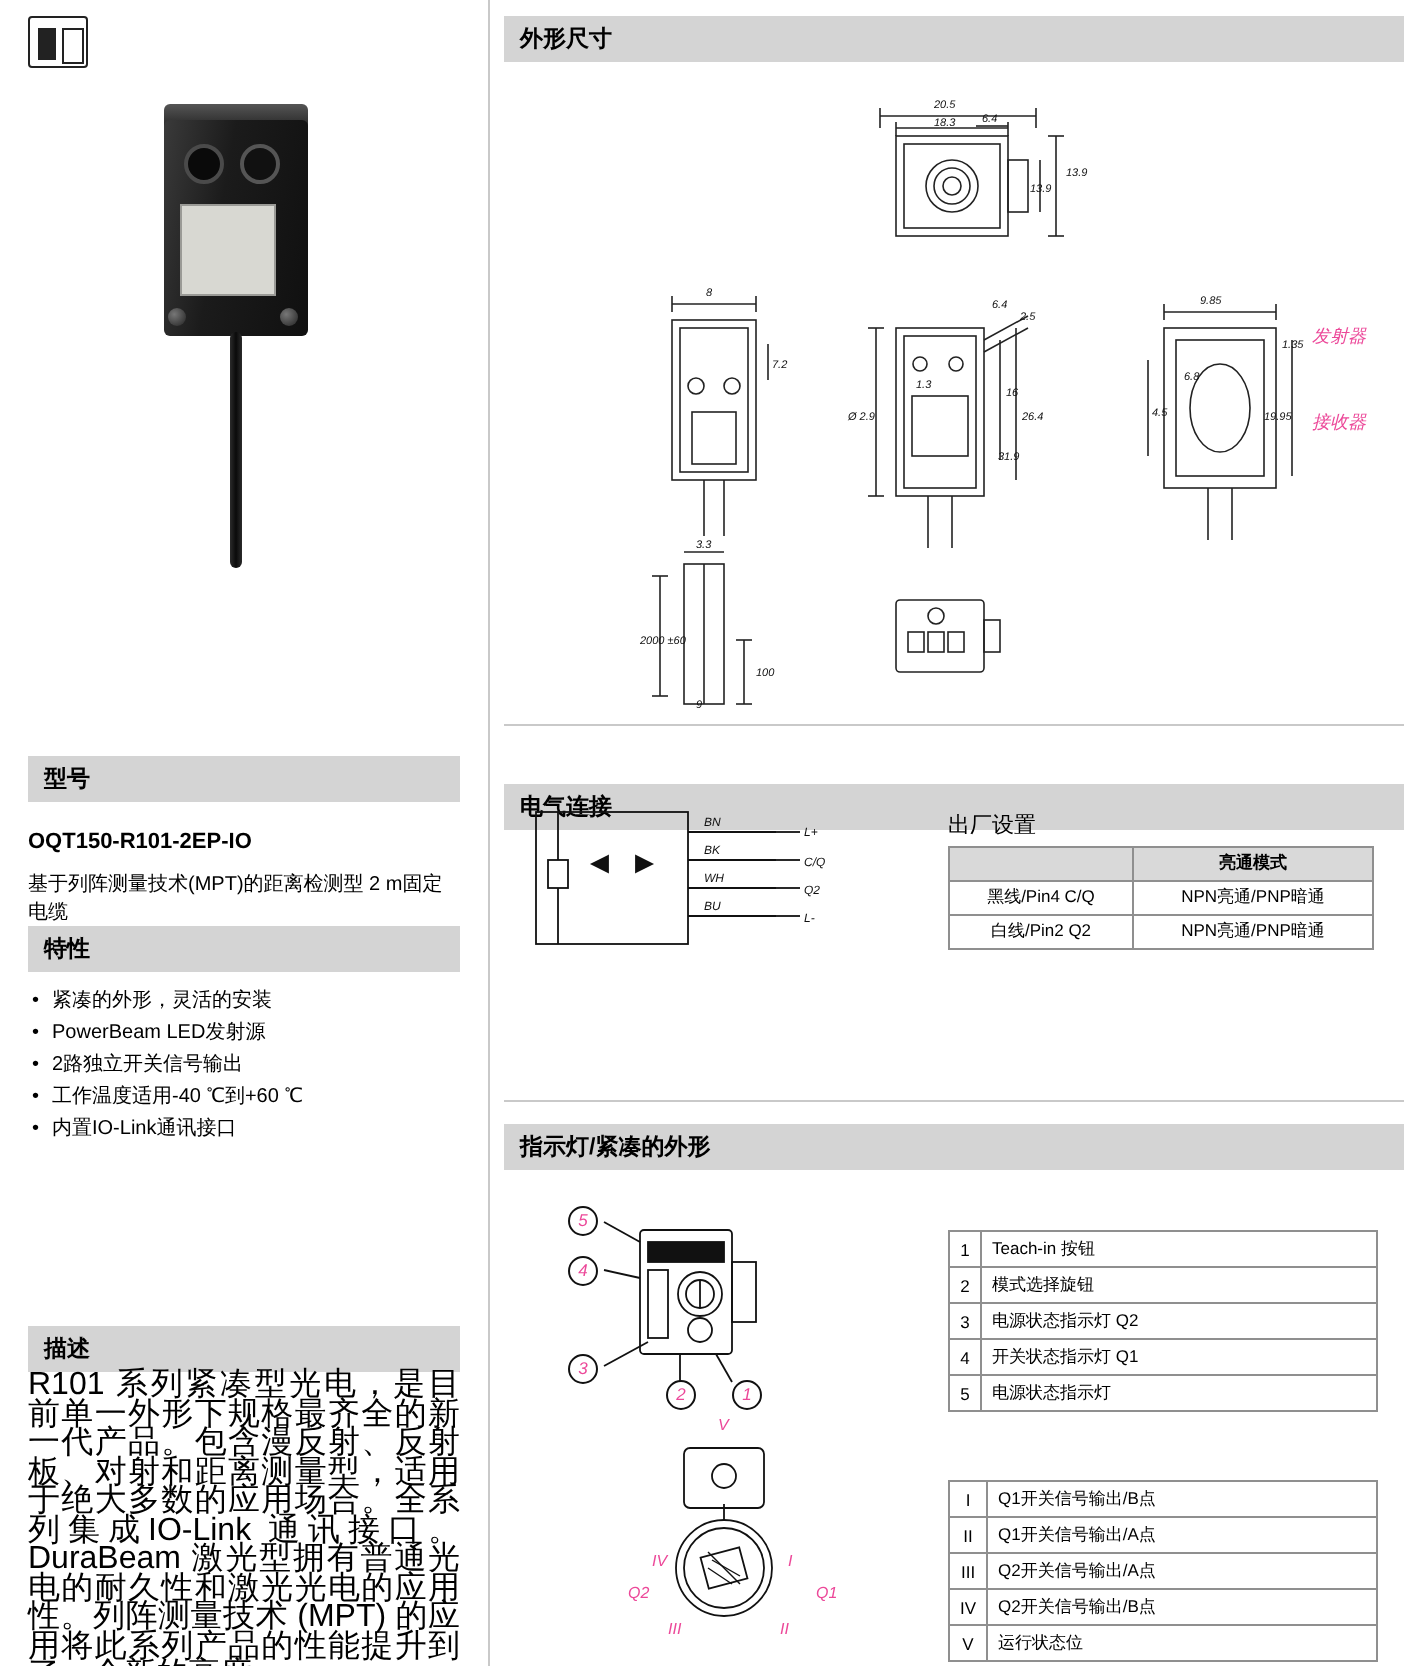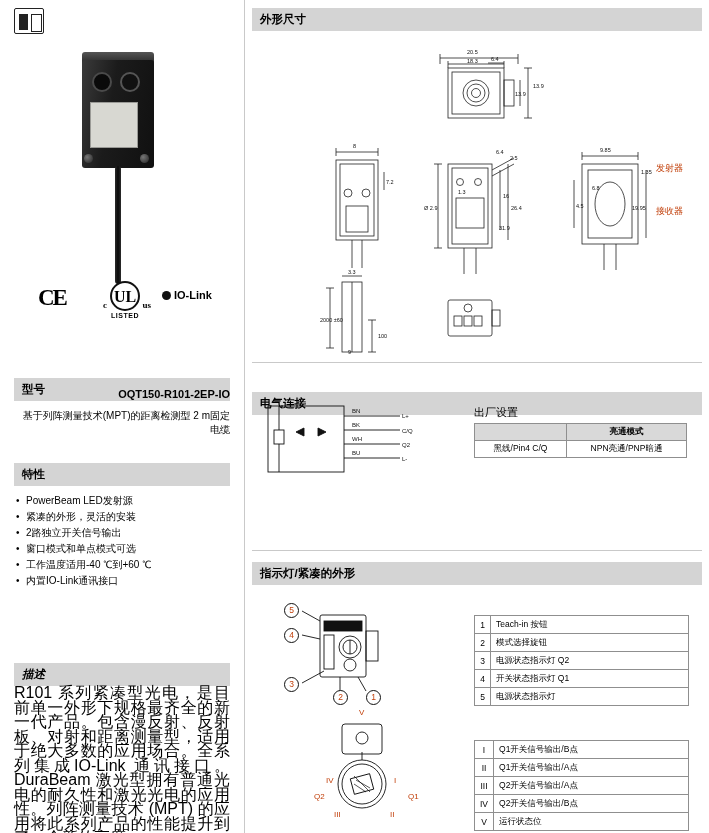--- a/index.html
+++ b/index.html
@@ -107,21 +107,21 @@
 
   .desc-text { font-size:16px; line-height:14.5px; text-align:justify; }
 
   
   .right { position:absolute; left:252px; top:0; width:457px; height:761px; }
   .sec-head.right-head { position:absolute; left:0; width:450px; }
 
   .hdivider { position:absolute; left:0; width:450px; height:1px; background:#c9c9c9; }
 
   
-  .draw { position:absolute; color:#c2410c; }
+  .draw { position:absolute; color:#ec4899;font-style:italic; }
   svg text { font-family:"Liberation Sans", sans-serif; }
 
   
   table.tbl { border-collapse:collapse; font-size:8.5px; }
   table.tbl th, table.tbl td { border:1px solid #8f8f8f; padding:2px 4px; text-align:center; }
   table.tbl th { background:#d9d9d9; font-weight:bold; }
   .tbl-title { font-size:11px; margin-bottom:3px; }
 
   table.legend { border-collapse:collapse; font-size:8.5px; width:215px; }
   table.legend td { border:1px solid #8f8f8f; padding:2.5px 5px; }
@@ -148,54 +148,39 @@
       <div class="sensor-top"></div>
       <div class="sensor-body"></div>
       <div class="lens-a"></div>
       <div class="lens-b"></div>
       <div class="label-strip"></div>
       <div class="screw s1"></div>
       <div class="screw s2"></div>
       <div class="cable"></div>
     </div>
 
-    <div class="certs">
-      <div class="ce">CE</div>
-      <div class="ul-wrap">
-        <div class="ul-circle">
-          <span class="ul-c">c</span>
-          <span>UL</span>
-          <span class="ul-us">us</span>
-        </div>
-        <div class="ul-listed">LISTED</div>
-      </div>
-      <div class="iolink">
-        <span class="dot"></span><span>IO-Link</span>
-      </div>
-    </div>
 
     <div class="sec-head left-head" style="top:378px;">型号</div>
-    <div class="l-block" style="top:387px;text-align:right;">
+    <div class="l-block" style="top:414px;">
       <div class="model-name">OQT150-R101-2EP-IO</div>
       <div class="model-desc">基于列阵测量技术(MPT)的距离检测型 2 m固定电缆</div>
     </div>
 
     <div class="sec-head left-head" style="top:463px;">特性</div>
     <div class="l-block" style="top:487px;">
       <ul class="feat">
+        <li>紧凑的外形，灵活的安装</li>
         <li>PowerBeam LED发射源</li>
-        <li>紧凑的外形，灵活的安装</li>
         <li>2路独立开关信号输出</li>
-        <li>窗口模式和单点模式可选</li>
         <li>工作温度适用-40 ℃到+60 ℃</li>
         <li>内置IO-Link通讯接口</li>
       </ul>
     </div>
 
-    <div class="sec-head left-head" style="top:663px;font-style:italic;">描述</div>
+    <div class="sec-head left-head" style="top:663px;">描述</div>
     <div class="l-block" style="top:686px;">
       <div class="desc-text">R101 系列紧凑型光电，是目前单一外形下规格最齐全的新一代产品。包含漫反射、反射板、对射和距离测量型，适用于绝大多数的应用场合。全系列集成IO-Link 通讯接口。DuraBeam 激光型拥有普通光电的耐久性和激光光电的应用性。列阵测量技术 (MPT) 的应用将此系列产品的性能提升到了一个新的高度。</div>
     </div>
   </div>
 
   <div class="right">
 
     <div class="sec-head right-head" style="top:8px;">外形尺寸</div>
 
     <div class="draw" style="left:0; top:30px; width:450px; height:325px;">
@@ -354,20 +339,24 @@
       <table class="tbl">
         <tbody>
             <tr>
           <th style="width:92px;"></th>
           <th style="width:120px;">亮通模式</th>
         </tr>
         <tr>
           <td>黑线/Pin4 C/Q</td>
           <td>NPN亮通/PNP暗通</td>
         </tr>
+        <tr>
+          <td>白线/Pin2 Q2</td>
+          <td>NPN亮通/PNP暗通</td>
+        </tr>
       </tbody>
         </table>
     </div>
 
     <div class="hdivider" style="top:550px;"></div>
 
     <div class="sec-head right-head" style="top:562px;">指示灯/紧凑的外形</div>
 
     <div class="draw" style="left:10px; top:595px; width:200px; height:120px;">
       <svg width="200" height="120" viewBox="0 0 200 120">

